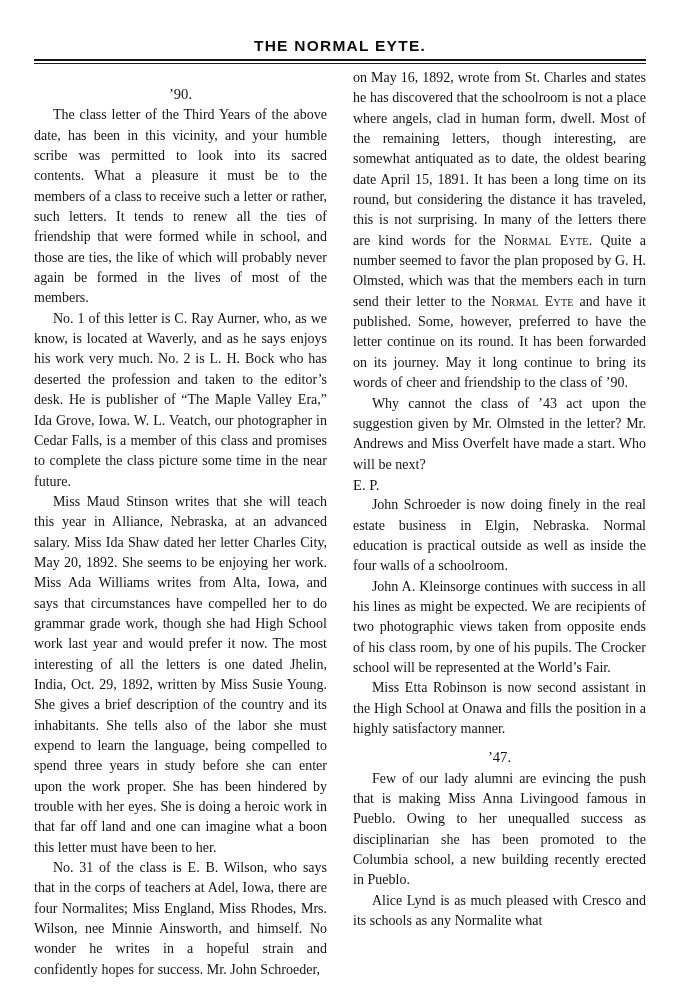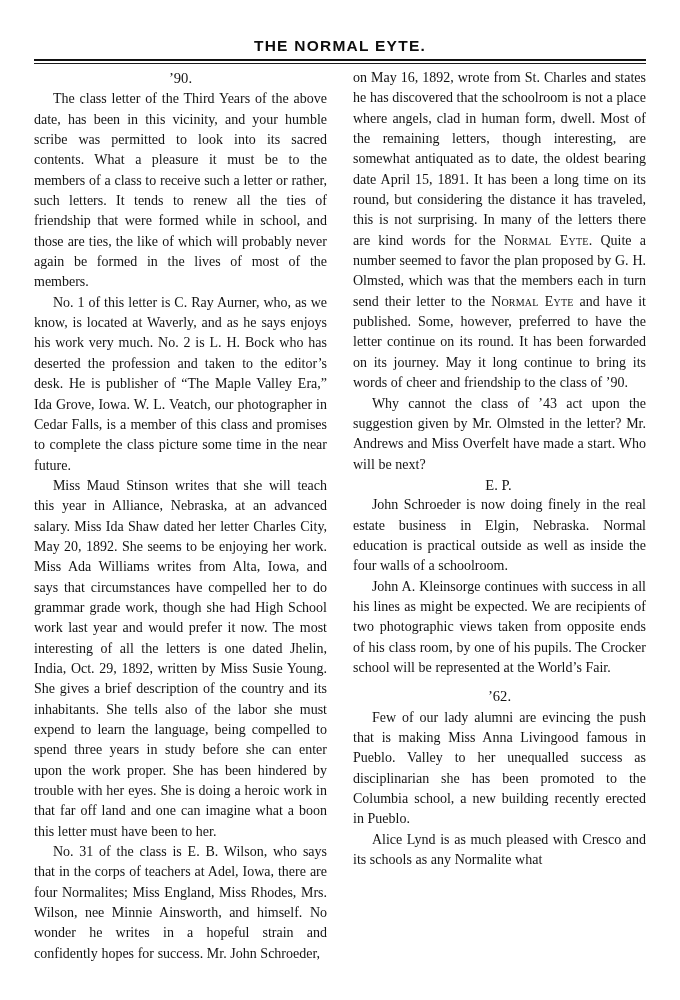--- a/index.html
+++ b/index.html
@@ -90,35 +90,35 @@
     text-align: justify;
     text-justify: inter-word;
     text-indent: 1.35em;
     word-spacing: 0.01em;
     hyphens: none;
   }
   .col p.no-indent { text-indent: 0; }
 
   
   .section-head {
-    margin: 0;
+    margin: 16px;
     font-size: 14.6px;
     line-height: 20.35px;
     text-align: center;
     text-indent: 0;
   }
   .section-head.spaced-above { margin-top: 8px; }
   .section-head.spaced-below { margin-bottom: 1px; }
 
   
   .signature {
     margin: 0;
     font-size: 14.6px;
     line-height: 20.35px;
-    text-align: center;
+    text-align: left;
     text-indent: 0;
     padding-right: 2px;
   }
 
   
   .smallcaps {
     font-variant: small-caps;
     letter-spacing: 0.2px;
   }
 
@@ -155,22 +155,23 @@
     <div class="col col-right">
 
       <p class="no-indent"><span>on May 16, 1892, wrote from St. Charles and states he has discovered that the schoolroom is not a place where angels, clad in human form, dwell. Most of the remaining letters, though interesting, are somewhat antiquated as to date, the oldest bearing date April 15, 1891. It has been a long time on its round, but considering the distance it has traveled, this is not surprising. In many of the letters there are kind words for the </span><span class="smallcaps">Normal Eyte</span><span>. Quite a number seemed to favor the plan proposed by G. H. Olmsted, which was that the members each in turn send their letter to the </span><span class="smallcaps">Normal Eyte</span><span> and have it published. Some, however, preferred to have the letter continue on its round. It has been forwarded on its journey. May it long continue to bring its words of cheer and friendship to the class of ’90.</span></p>
 
       <p>Why cannot the class of ’43 act upon the suggestion given by Mr. Olmsted in the letter? Mr. Andrews and Miss Overfelt have made a start. Who will be next?</p>
 
       <div class="signature">E. P.</div>
 
       <p>John Schroeder is now doing finely in the real estate business in Elgin, Nebraska. Normal education is practical outside as well as inside the four walls of a schoolroom.</p>
       <p>John A. Kleinsorge continues with success in all his lines as might be expected. We are recipients of two photographic views taken from opposite ends of his class room, by one of his pupils. The Crocker school will be represented at the World’s Fair.</p>
+      <p>Miss Etta Robinson is now second assistant in the High School at Onawa and fills the position in a highly satisfactory manner.</p>
 
-      <div class="section-head spaced-above spaced-below">’62.</div>
+      <div class="section-head spaced-above spaced-below">’47.</div>
 
-      <p>Few of our lady alumni are evincing the push that is making Miss Anna Livingood famous in Pueblo. Valley to her unequalled success as disciplinarian she has been promoted to the Columbia school, a new building recently erected in Pueblo.</p>
+      <p>Few of our lady alumni are evincing the push that is making Miss Anna Livingood famous in Pueblo. Owing to her unequalled success as disciplinarian she has been promoted to the Columbia school, a new building recently erected in Pueblo.</p>
       <p>Alice Lynd is as much pleased with Cresco and its schools as any Normalite what</p>
 
     </div>
 
   </div>
 </div>
 
 </body></html>

